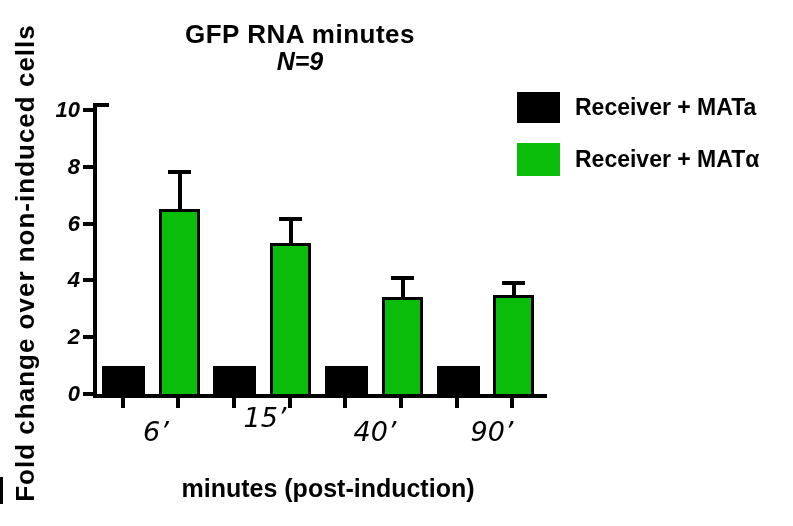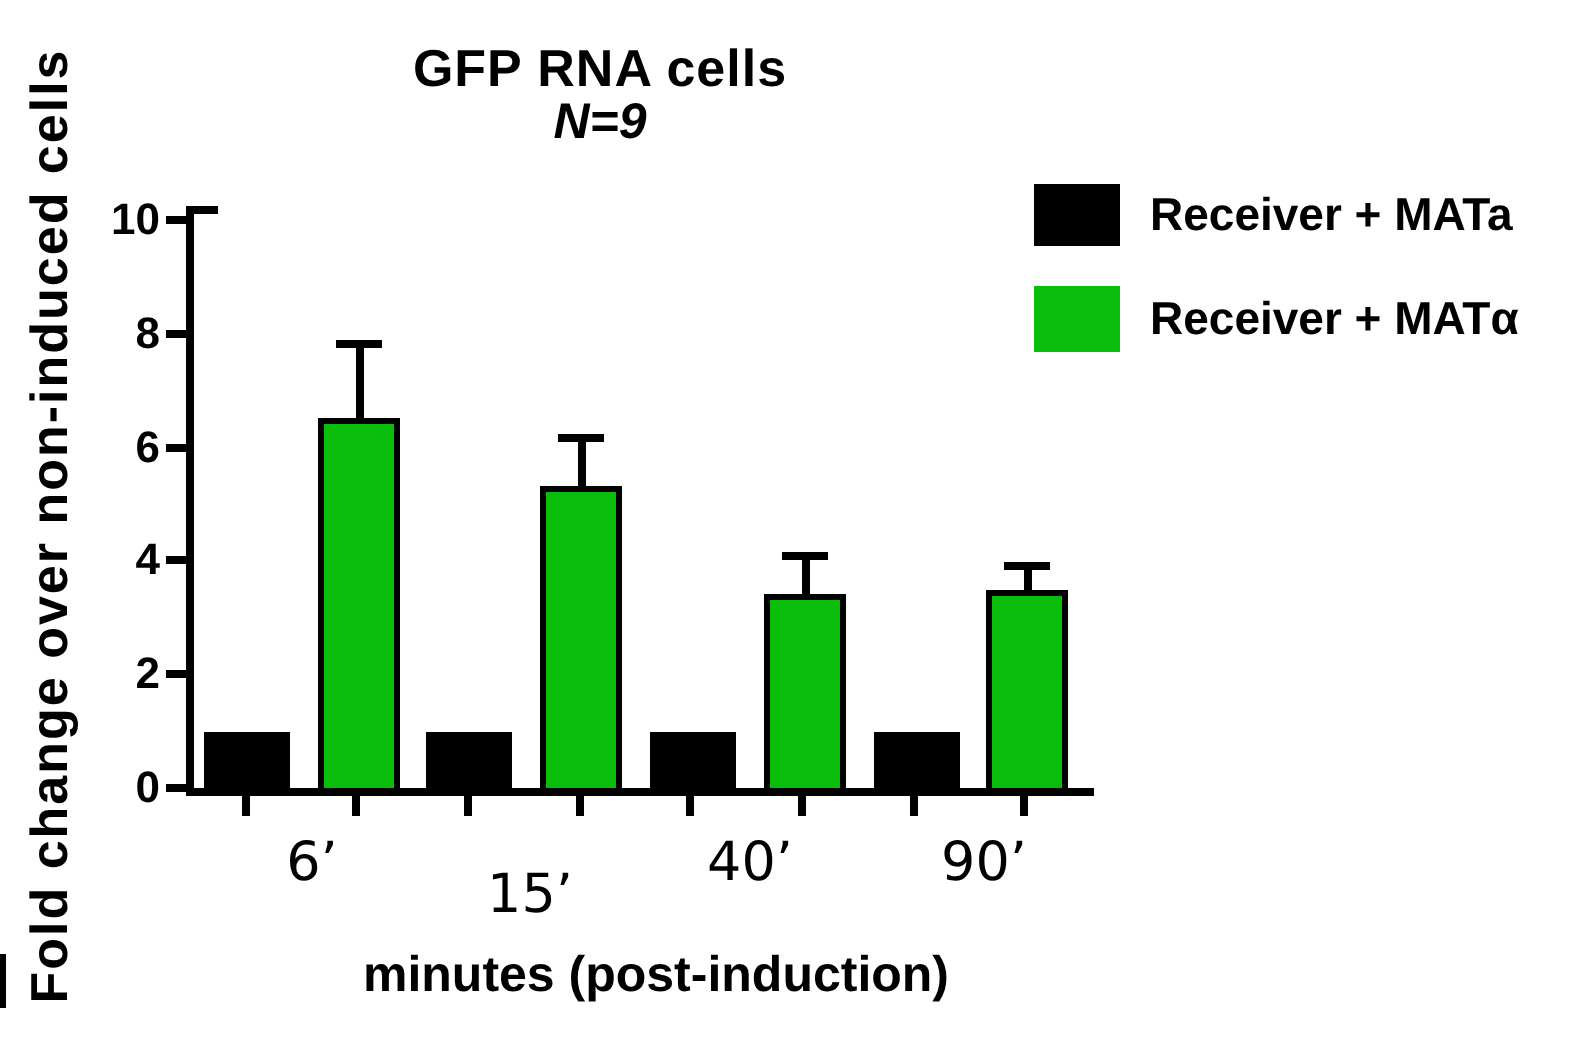--- a/index.html
+++ b/index.html
@@ -13,21 +13,21 @@
   #chart-subtitle{font-size:25px;font-weight:bold;font-style:italic;line-height:27px;}
   #y-axis-title{
     position:absolute;left:25px;top:263px;transform:translate(-50%,-50%) rotate(-90deg);
     white-space:nowrap;font-size:26px;font-weight:bold;letter-spacing:1px;
   }
   #x-axis-title{
     position:absolute;left:328px;top:488px;transform:translate(-50%,-50%);
     white-space:nowrap;font-size:25px;font-weight:bold;
   }
   #plot{position:absolute;inset:0;}
-  #plot div{position:absolute;}
+  #plot div{position:absolute;font-style:italic;}
   .axis-piece{background:#000;}
   .y-tick-label{
     width:40px;text-align:right;font-size:22px;font-weight:bold;line-height:28px;
   }
   .x-cat-label{
     width:84px;text-align:center;font-size:27px;font-weight:normal;line-height:30px;
     font-family:"DejaVu Sans",sans-serif;
   }
   .err-piece{background:#000;}
   #legend{position:absolute;left:517px;top:92px;width:270px;height:90px;}
@@ -40,21 +40,21 @@
   #legend-label-0{top:0;line-height:31px;}
   #legend-label-1{top:51px;line-height:33px;}
   #artifact-line{position:absolute;left:0;top:477px;width:3px;height:27px;background:#000;}
 </style>
 </head>
 <body>
 
 <div id="figure">
 
   <div id="title-block">
-    <div id="chart-title">GFP RNA cells</div>
+    <div id="chart-title">GFP RNA minutes</div>
     <div id="chart-subtitle">N=9</div>
   </div>
 
   <div id="y-axis-title">Fold change over non-induced cells</div>
 
   <div id="plot">
       <div class="axis-piece" style="left: 93px; top: 103px; width: 4px; height: 294px;"></div>
       <div class="axis-piece" style="left: 93px; top: 103px; width: 16px; height: 4px;"></div>
       <div class="axis-piece" style="left: 93px; top: 394px; width: 454px; height: 4px;"></div>
       <div class="axis-piece" style="left: 83px; top: 392px; width: 11px; height: 4px;"></div>
@@ -87,21 +87,21 @@
       <div style="left: 270px; top: 243.48px; width: 41px; height: 153.52px; background: rgb(11, 189, 11); border: 3px solid rgb(0, 0, 0); box-sizing: border-box;"></div>
       <div class="err-piece" style="left: 289px; top: 219.34px; width: 4px; height: 26.14px;"></div>
       <div class="err-piece" style="left: 279px; top: 217.34px; width: 23px; height: 4px;"></div>
       <div style="left: 382px; top: 297.44px; width: 41px; height: 99.56px; background: rgb(11, 189, 11); border: 3px solid rgb(0, 0, 0); box-sizing: border-box;"></div>
       <div class="err-piece" style="left: 401px; top: 277.56px; width: 4px; height: 21.88px;"></div>
       <div class="err-piece" style="left: 391px; top: 275.56px; width: 23px; height: 4px;"></div>
       <div style="left: 493px; top: 294.6px; width: 41px; height: 102.4px; background: rgb(11, 189, 11); border: 3px solid rgb(0, 0, 0); box-sizing: border-box;"></div>
       <div class="err-piece" style="left: 512px; top: 283.24px; width: 4px; height: 13.36px;"></div>
       <div class="err-piece" style="left: 502px; top: 281.24px; width: 23px; height: 4px;"></div>
       <div class="x-cat-label" style="left: 114px; top: 417px;">6’</div>
-      <div class="x-cat-label" style="left: 223px; top: 433px;">15’</div>
+      <div class="x-cat-label" style="left: 223px; top: 403px;">15’</div>
       <div class="x-cat-label" style="left: 333px; top: 417px;">40’</div>
       <div class="x-cat-label" style="left: 450px; top: 417px;">90’</div>
     </div>
 
   <div id="x-axis-title">minutes (post-induction)</div>
 
   <div id="legend">
     <div id="legend-swatch-0" class="legend-swatch" style="background: rgb(0, 0, 0);"></div>
     <div id="legend-label-0" class="legend-label">Receiver + MATa</div>
     <div id="legend-swatch-1" class="legend-swatch" style="background: rgb(11, 189, 11);"></div>

